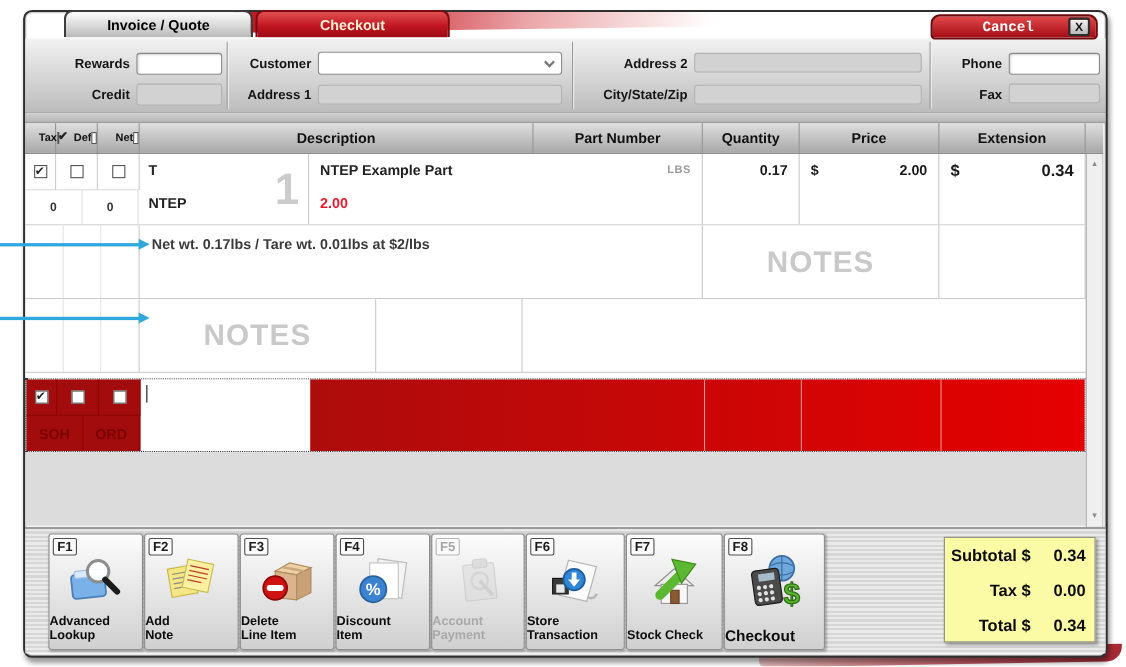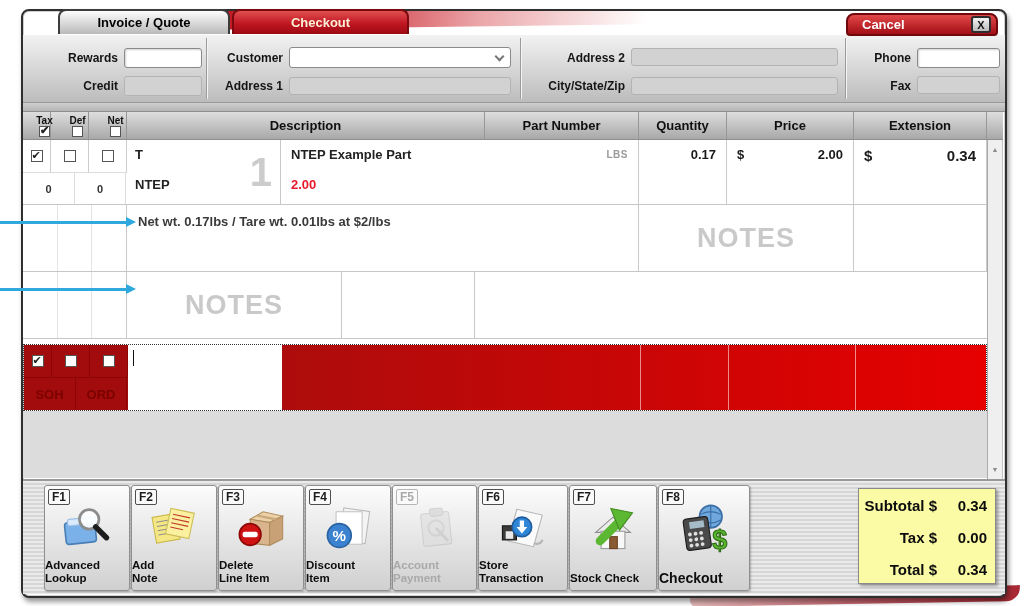--- a/index.html
+++ b/index.html
@@ -20,21 +20,21 @@
   
   .tab { position:absolute; height:25px; top:9px; border:2px solid #3c3c3c; border-bottom:none;
     border-radius:8px 8px 0 0; display:flex; align-items:center; justify-content:center;
     font-size:13px; font-weight:bold; cursor:default; }
   .tab-invoice { left:58px; width:172px; background:linear-gradient(#fdfdfd,#b9b9b9); color:#000; z-index:6; }
   .tab-checkout { left:232px; width:177px; background:linear-gradient(#e05050,#c01622 55%,#9d0a12); 
     border-color:#7a0a10; color:#fbf0d6; z-index:5; }
   .tab-cancel { position:absolute; left:846px; top:13px; width:152px; height:23px; z-index:7;
     background:linear-gradient(#e04848,#a50d16); border:2px solid #6f080d; border-radius:8px 8px 4px 4px;
     display:flex; align-items:center; font-size:13px; font-weight:bold; color:#fff; }
-  .tab-cancel .cancel-text { flex:1; text-align:left; padding-left:14px; }
+  .tab-cancel .cancel-text { flex:1; text-align:center; padding-left:14px;font-family:Liberation Mono, monospace; }
   .close-box { width:20px; height:17px; margin-right:5px; background:linear-gradient(#f4f4f4,#b9b9b9);
     border:2px solid #2d2d2d; border-radius:3px; display:flex; align-items:center; justify-content:center;
     font-size:11px; font-weight:bold; color:#111; }
 
   
   .form-area { position:absolute; left:23px; top:35px; width:982px; height:68px;
     background:linear-gradient(#f2f2f2,#bcbcbc); border-bottom:1px solid #9a9a9a; }
   .vdiv { position:absolute; top:3px; bottom:3px; width:1px; background:#9b9b9b; box-shadow:1px 0 0 #f4f4f4; }
   .f-label { position:absolute; font-size:12px; font-weight:bold; color:#141414; text-align:right; height:20px; line-height:20px; }
   .f-input { position:absolute; height:20px; border:1px solid #8a8a8a; border-radius:3px;
@@ -43,21 +43,21 @@
   .combo { position:absolute; height:21px; background:#fff; border:1px solid #8a8a8a; border-radius:3px; }
   .combo .chev { position:absolute; right:7px; top:5px; width:7px; height:7px;
     border-right:2px solid #777; border-bottom:2px solid #777; transform:rotate(45deg); }
 
   
   .grid { position:absolute; left:23px; top:112px; width:980px; }
   .hdr-row { display:flex; height:28px; background:linear-gradient(#dedede,#a8a8a8);
     border-bottom:1px solid #8e8e8e; }
   .hdr-cell { border-right:1px solid #979797; display:flex; align-items:center; justify-content:center;
     font-size:13px; font-weight:bold; color:#101010; }
-  .hdr-cb { flex-direction:column; justify-content:center; font-size:10px; line-height:11px;padding-left:16px; }
+  .hdr-cb { flex-direction:row; justify-content:center; font-size:10px; line-height:11px;padding-left:16px; }
   .c-tax{width:28px}.c-def{width:38px}.c-net{width:38px}.c-part{width:154px}.c-desc{width:358px}
   .c-qty{width:88px}.c-price{width:127px}.c-ext{width:133px}.c-scroll{width:16px}
 
   .cb { width:12px; height:12px; background:#fff; border:1px solid #555; position:relative; }
   .cb.checked::after { content:"\2714"; position:absolute; left:0px; top:-2px; font-size:11px; color:#222; }
   .cb.small { width:11px; height:11px; }
 
   .body-row { display:flex; background:#fff; }
   .cell { border-right:1px solid #c9c9c9; position:relative; }
   .row-line { border-bottom:1px solid #c6c6c6; }

